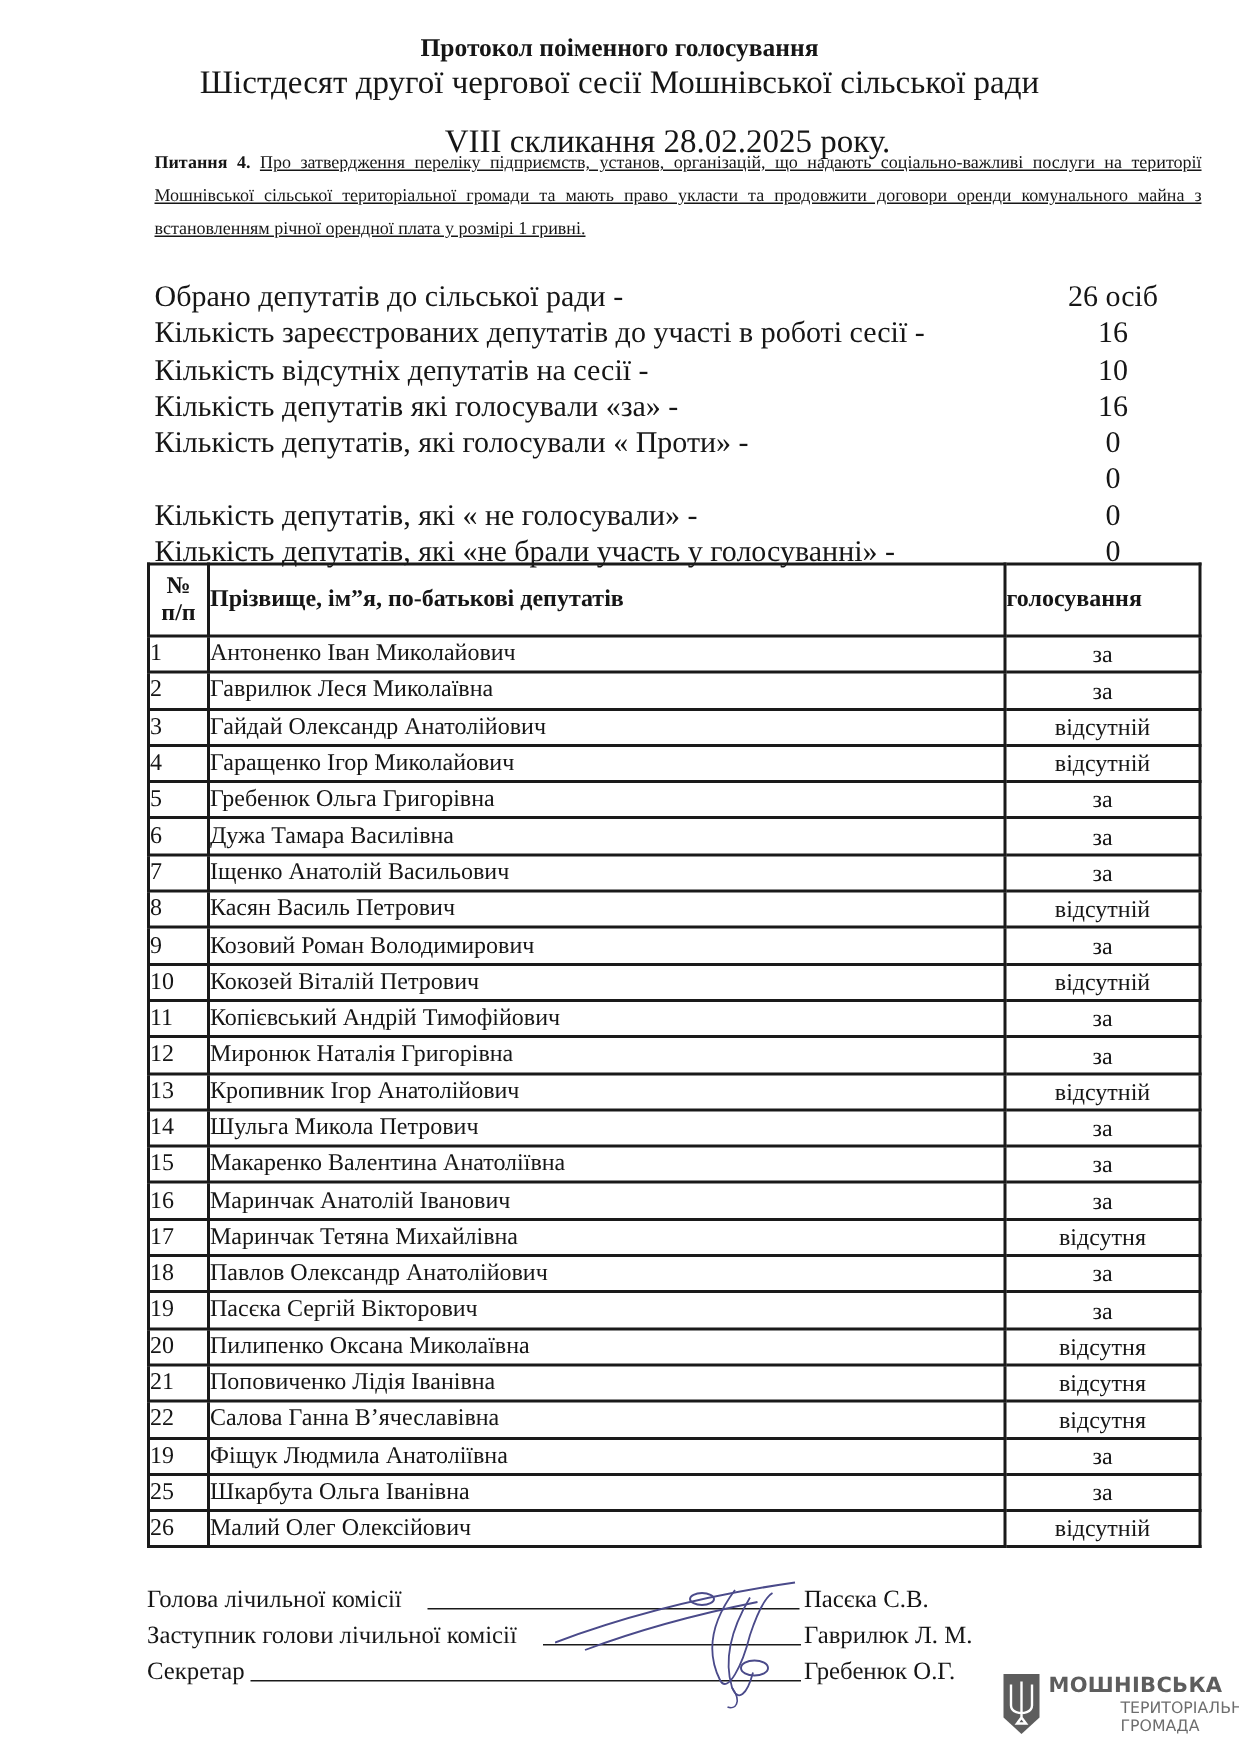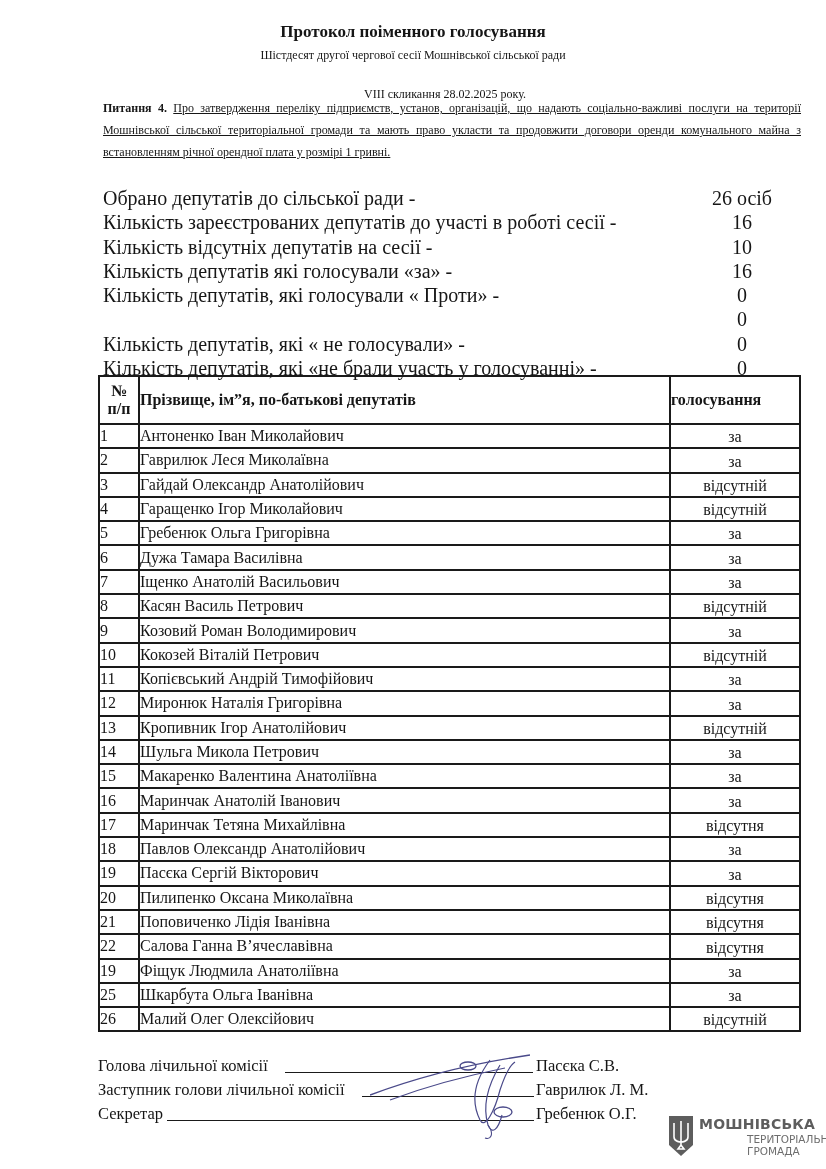--- a/index.html
+++ b/index.html
@@ -5,21 +5,21 @@
   html, body { margin: 0; padding: 0; }
   body {
     width: 826px; height: 1169px; background: #ffffff; position: relative; overflow: hidden;
     font-family: "Liberation Serif", "DejaVu Serif", serif; color: #161616;
   }
   .title {
     position: absolute; left: 0; width: 826px; top: 22px; text-align: center;
     font-weight: bold; font-size: 17px; line-height: 20px;
   }
   .subtitle {
-    position: absolute; left: 0; width: 826px; text-align: center; font-size: 12px; line-height: 20px;
+    position: absolute; left: 0; width: 826px; text-align: center; font-size: 22px; line-height: 20px;
   }
   .sub1 { top: 45px; }
   .sub2 { top: 84px; margin-left: 32px; }
   .question {
     position: absolute; left: 103px; width: 698px; top: 97px;
     font-size: 12px; line-height: 22px; text-align: justify; text-align-last: left;
   }
   .question .lead { font-weight: bold; }
   .question .body { text-decoration: underline; }
   .stats { position: absolute; left: 103px; width: 700px; top: 186px; }

